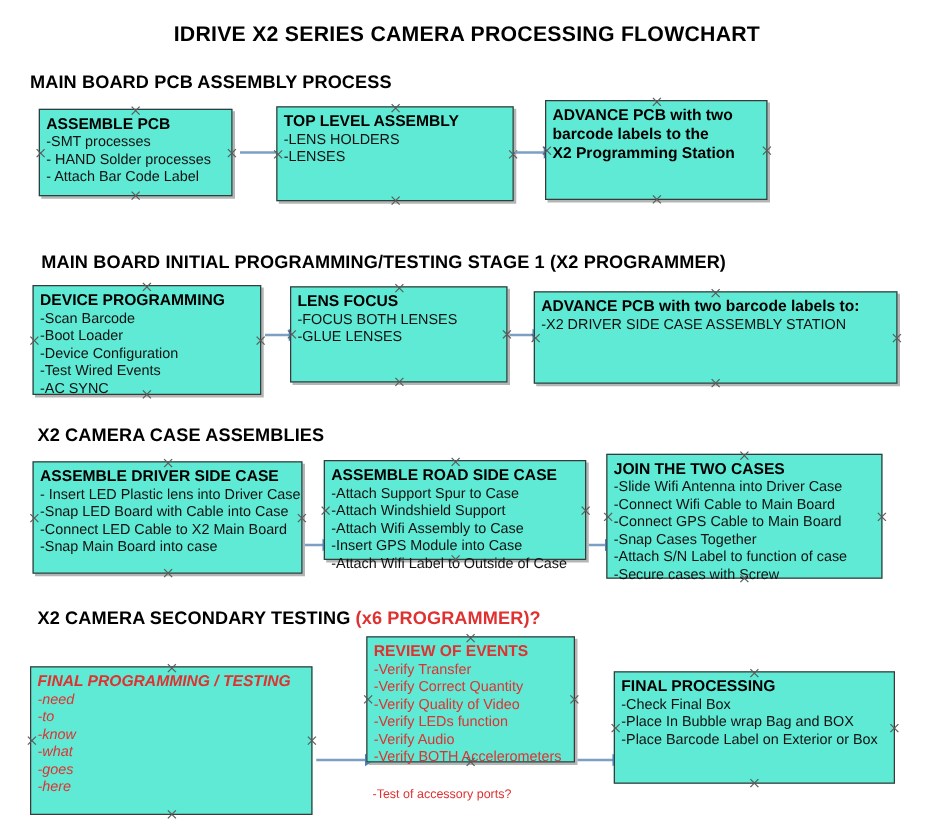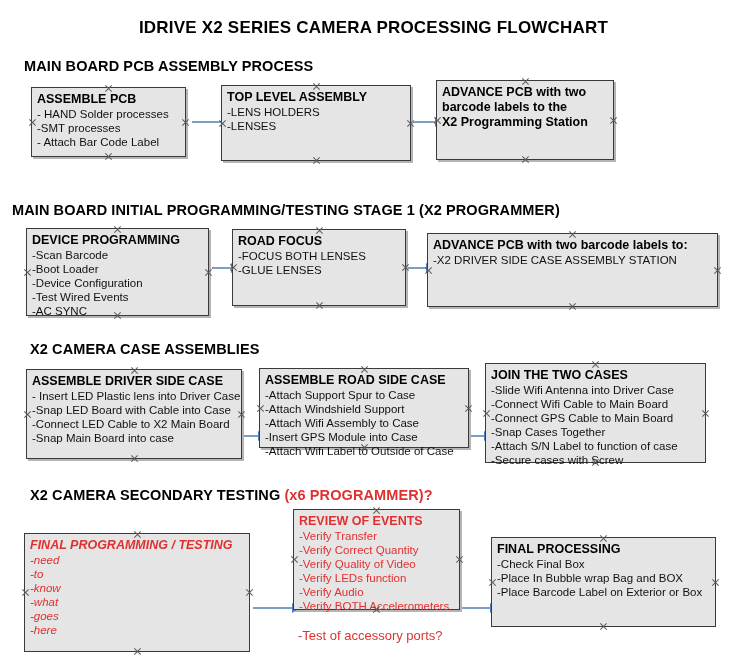--- a/index.html
+++ b/index.html
@@ -39,21 +39,21 @@
     color: #000000;
     white-space: nowrap;
     letter-spacing: 0.1px;
   }
   .section-head .accent {
     color: #e03131;
   }
   .node {
     position: absolute;
     box-sizing: border-box;
-    background: #e5e5e5;
+    background: #5eead4;
     border: 1px solid #3a3a3a;
     box-shadow: 2px 2px 0 0 rgba(120,120,120,0.55);
     padding: 4px 5px 2px 5px;
   }
   .node.plain {
     box-shadow: none;
   }
   .node .ttl {
     font-size: 12.5px;
     font-weight: bold;
@@ -104,42 +104,42 @@
     position: absolute;
     right: -7px;
     top: -4px;
     width: 0; height: 0;
     border-top: 5px solid transparent;
     border-bottom: 5px solid transparent;
     border-left: 8px solid #4f7fbf;
   }
   .overflow-line {
     position: absolute;
-    font-size: 13px;
+    font-size: 10px;
     line-height: 14px;
     color: #e03131;
     white-space: nowrap;
   }
 </style>
 </head>
 <body>
 
 <div id="canvas">
 
   <div class="chart-title">IDRIVE X2  SERIES CAMERA PROCESSING FLOWCHART</div>
 
   <div class="section-head" style="left:24px; top:58px;">
     <span>MAIN BOARD PCB ASSEMBLY PROCESS</span>
   </div>
 
   <div class="node" style="left:31px; top:87px; width:155px; height:70px;">
     <div class="ttl">ASSEMBLE PCB</div>
     <ul>
+      <li>-SMT processes</li>
       <li>- HAND Solder processes</li>
-      <li>-SMT processes</li>
       <li>- Attach Bar Code Label</li>
     </ul>
     <span class="handle" style="left:50%;  top:0;"></span>
     <span class="handle" style="left:50%;  top:100%;"></span>
     <span class="handle" style="left:0;    top:50%;"></span>
     <span class="handle" style="left:100%; top:50%;"></span>
   </div>
 
   <div class="connector" style="left:192px; top:121px; width:38px;">
     <span class="head"></span>
@@ -164,21 +164,21 @@
   <div class="node" style="left:436px; top:80px; width:178px; height:80px;">
     <div class="ttl">ADVANCE PCB with two</div>
     <div class="ttl">barcode labels to the</div>
     <div class="ttl"> X2 Programming Station</div>
     <span class="handle" style="left:50%;  top:0;"></span>
     <span class="handle" style="left:50%;  top:100%;"></span>
     <span class="handle" style="left:0;    top:50%;"></span>
     <span class="handle" style="left:100%; top:50%;"></span>
   </div>
 
-  <div class="section-head" style="left:12px; top:202px;text-align:center;">
+  <div class="section-head" style="left:33px; top:202px;text-align:center;">
     <span>MAIN BOARD INITIAL PROGRAMMING/TESTING STAGE 1 (X2 PROGRAMMER)</span>
   </div>
 
   <div class="node" style="left:26px; top:228px; width:183px; height:88px;">
     <div class="ttl">DEVICE PROGRAMMING</div>
     <ul>
       <li>-Scan Barcode</li>
       <li>-Boot Loader</li>
       <li>-Device Configuration</li>
       <li>-Test Wired Events</li>
@@ -188,21 +188,21 @@
     <span class="handle" style="left:50%;  top:100%;"></span>
     <span class="handle" style="left:0;    top:50%;"></span>
     <span class="handle" style="left:100%; top:50%;"></span>
   </div>
 
   <div class="connector" style="left:212px; top:267px; width:20px;">
     <span class="head"></span>
   </div>
 
   <div class="node" style="left:232px; top:229px; width:174px; height:77px;">
-    <div class="ttl">ROAD FOCUS</div>
+    <div class="ttl">LENS FOCUS</div>
     <ul>
       <li>-FOCUS BOTH LENSES</li>
       <li>-GLUE LENSES</li>
     </ul>
     <span class="handle" style="left:50%;  top:0;"></span>
     <span class="handle" style="left:50%;  top:100%;"></span>
     <span class="handle" style="left:0;    top:50%;"></span>
     <span class="handle" style="left:100%; top:50%;"></span>
   </div>
 

